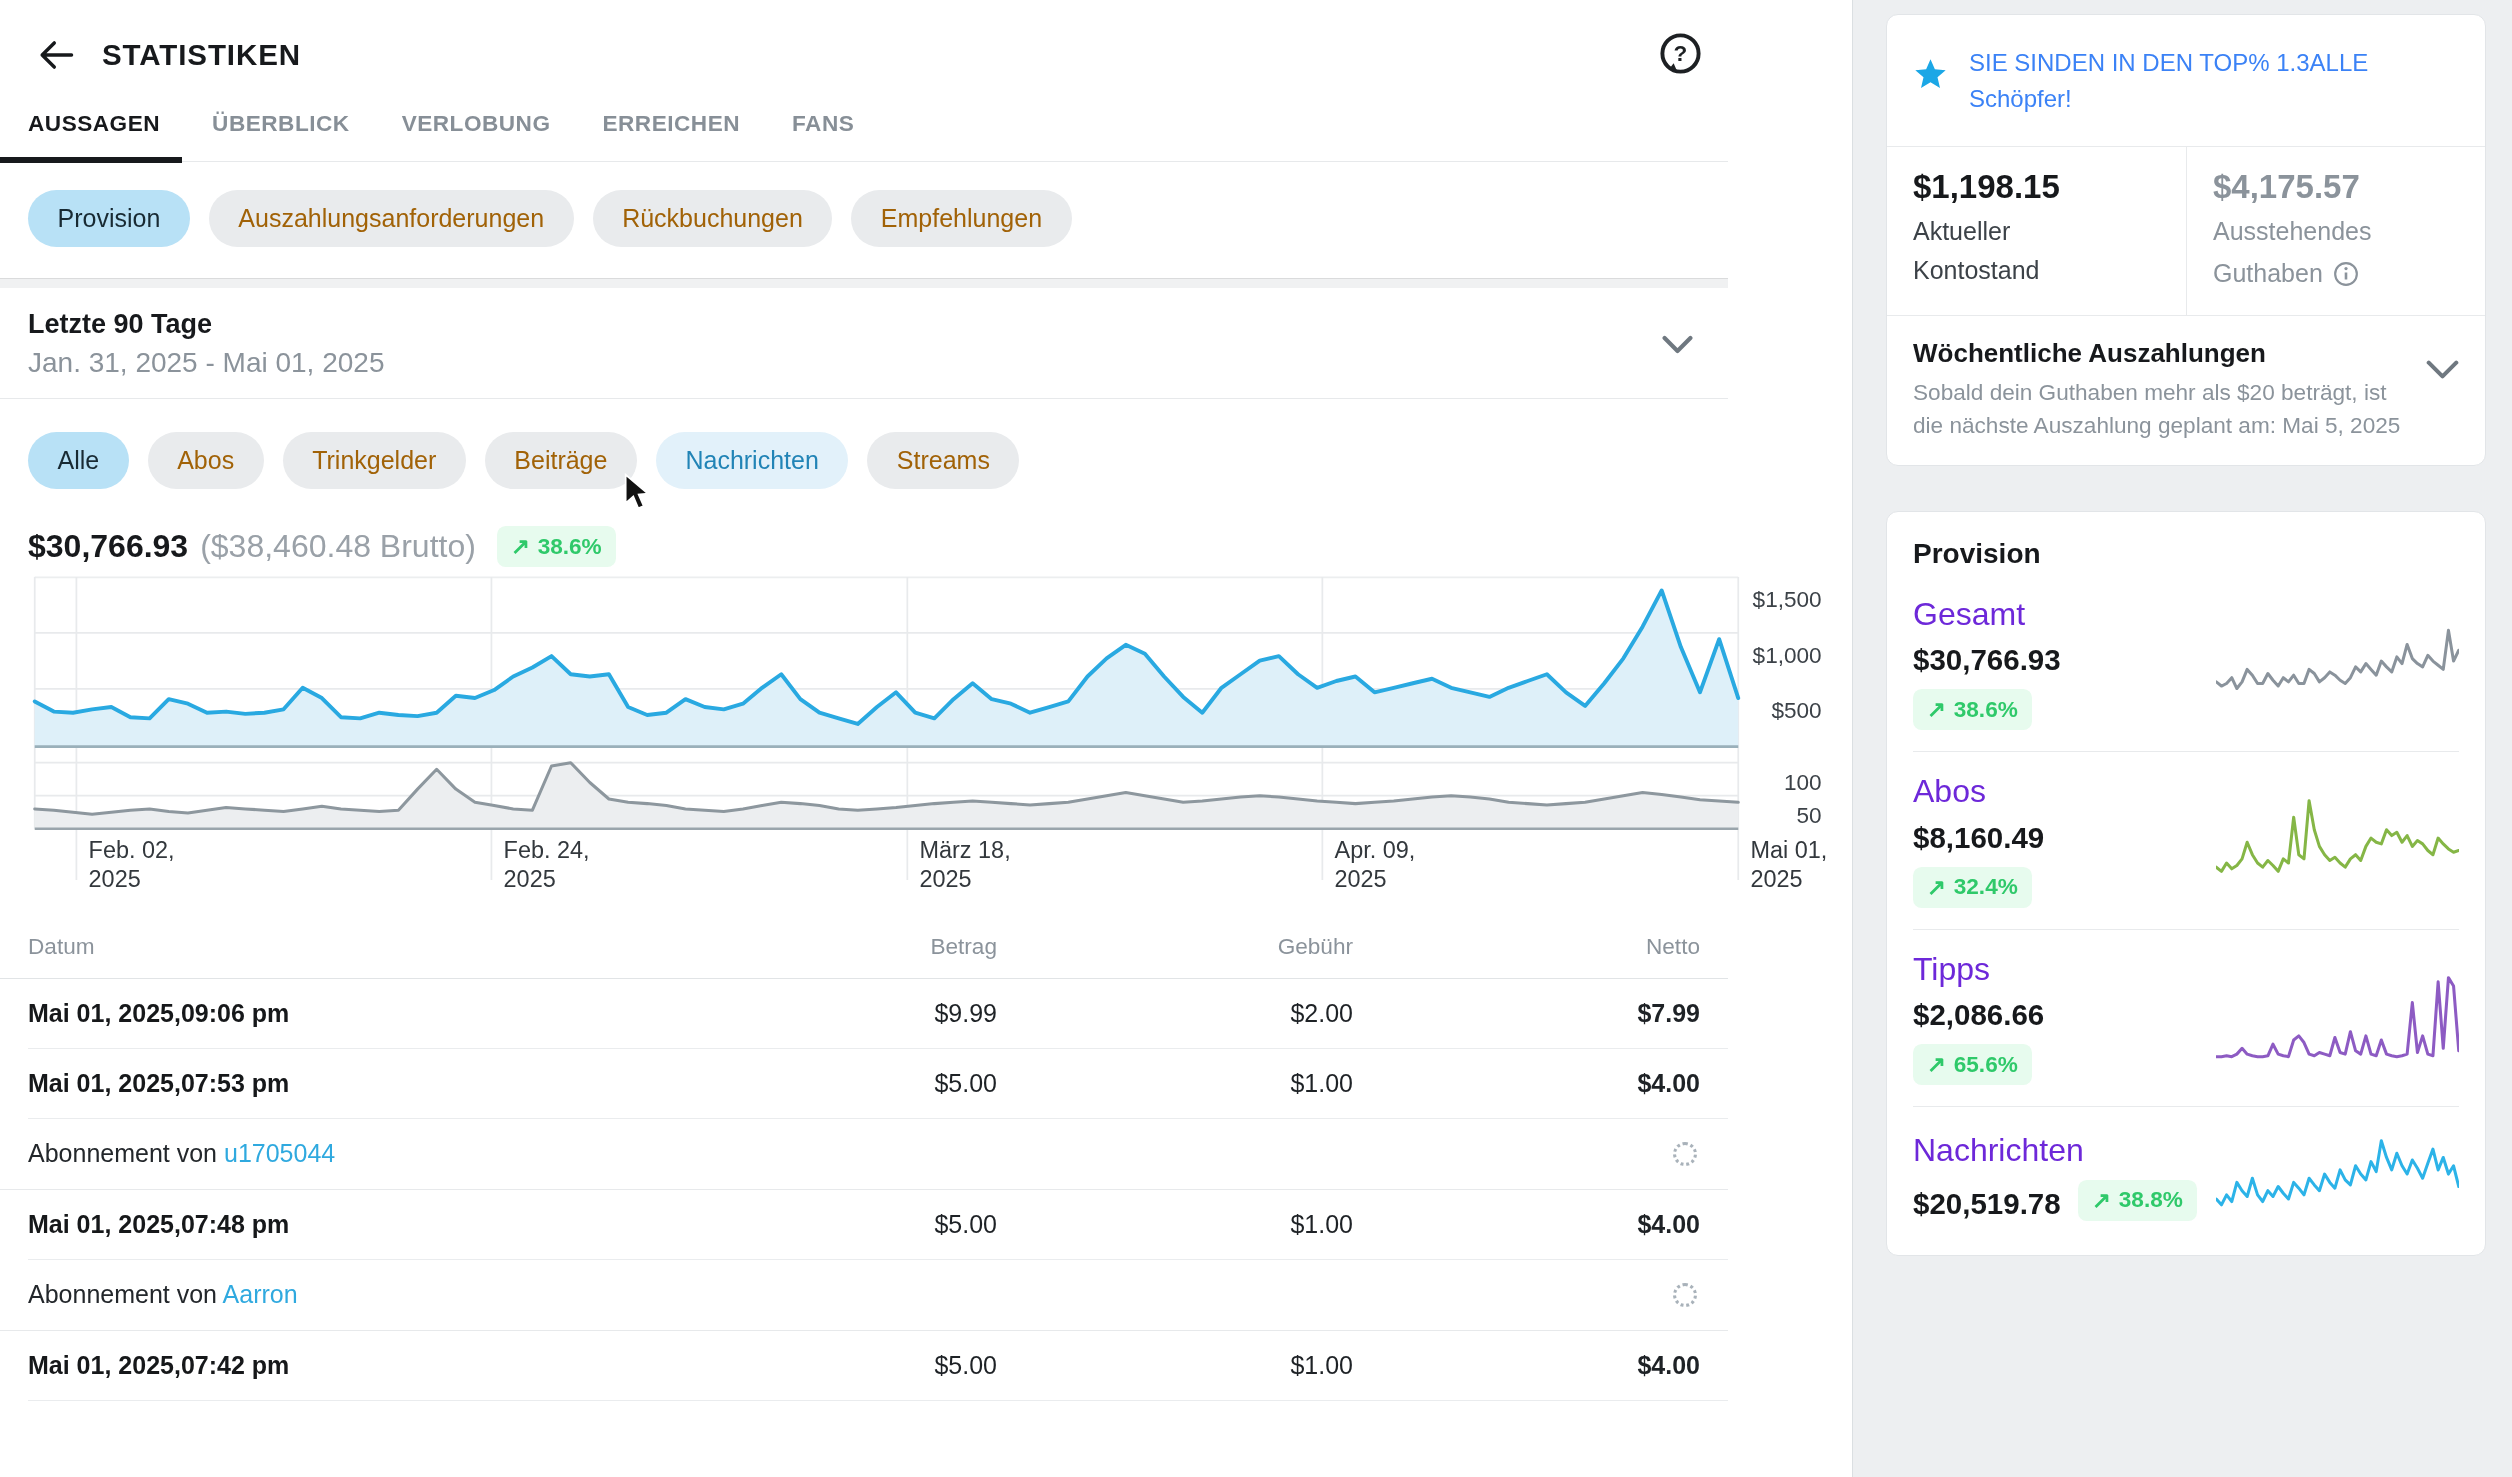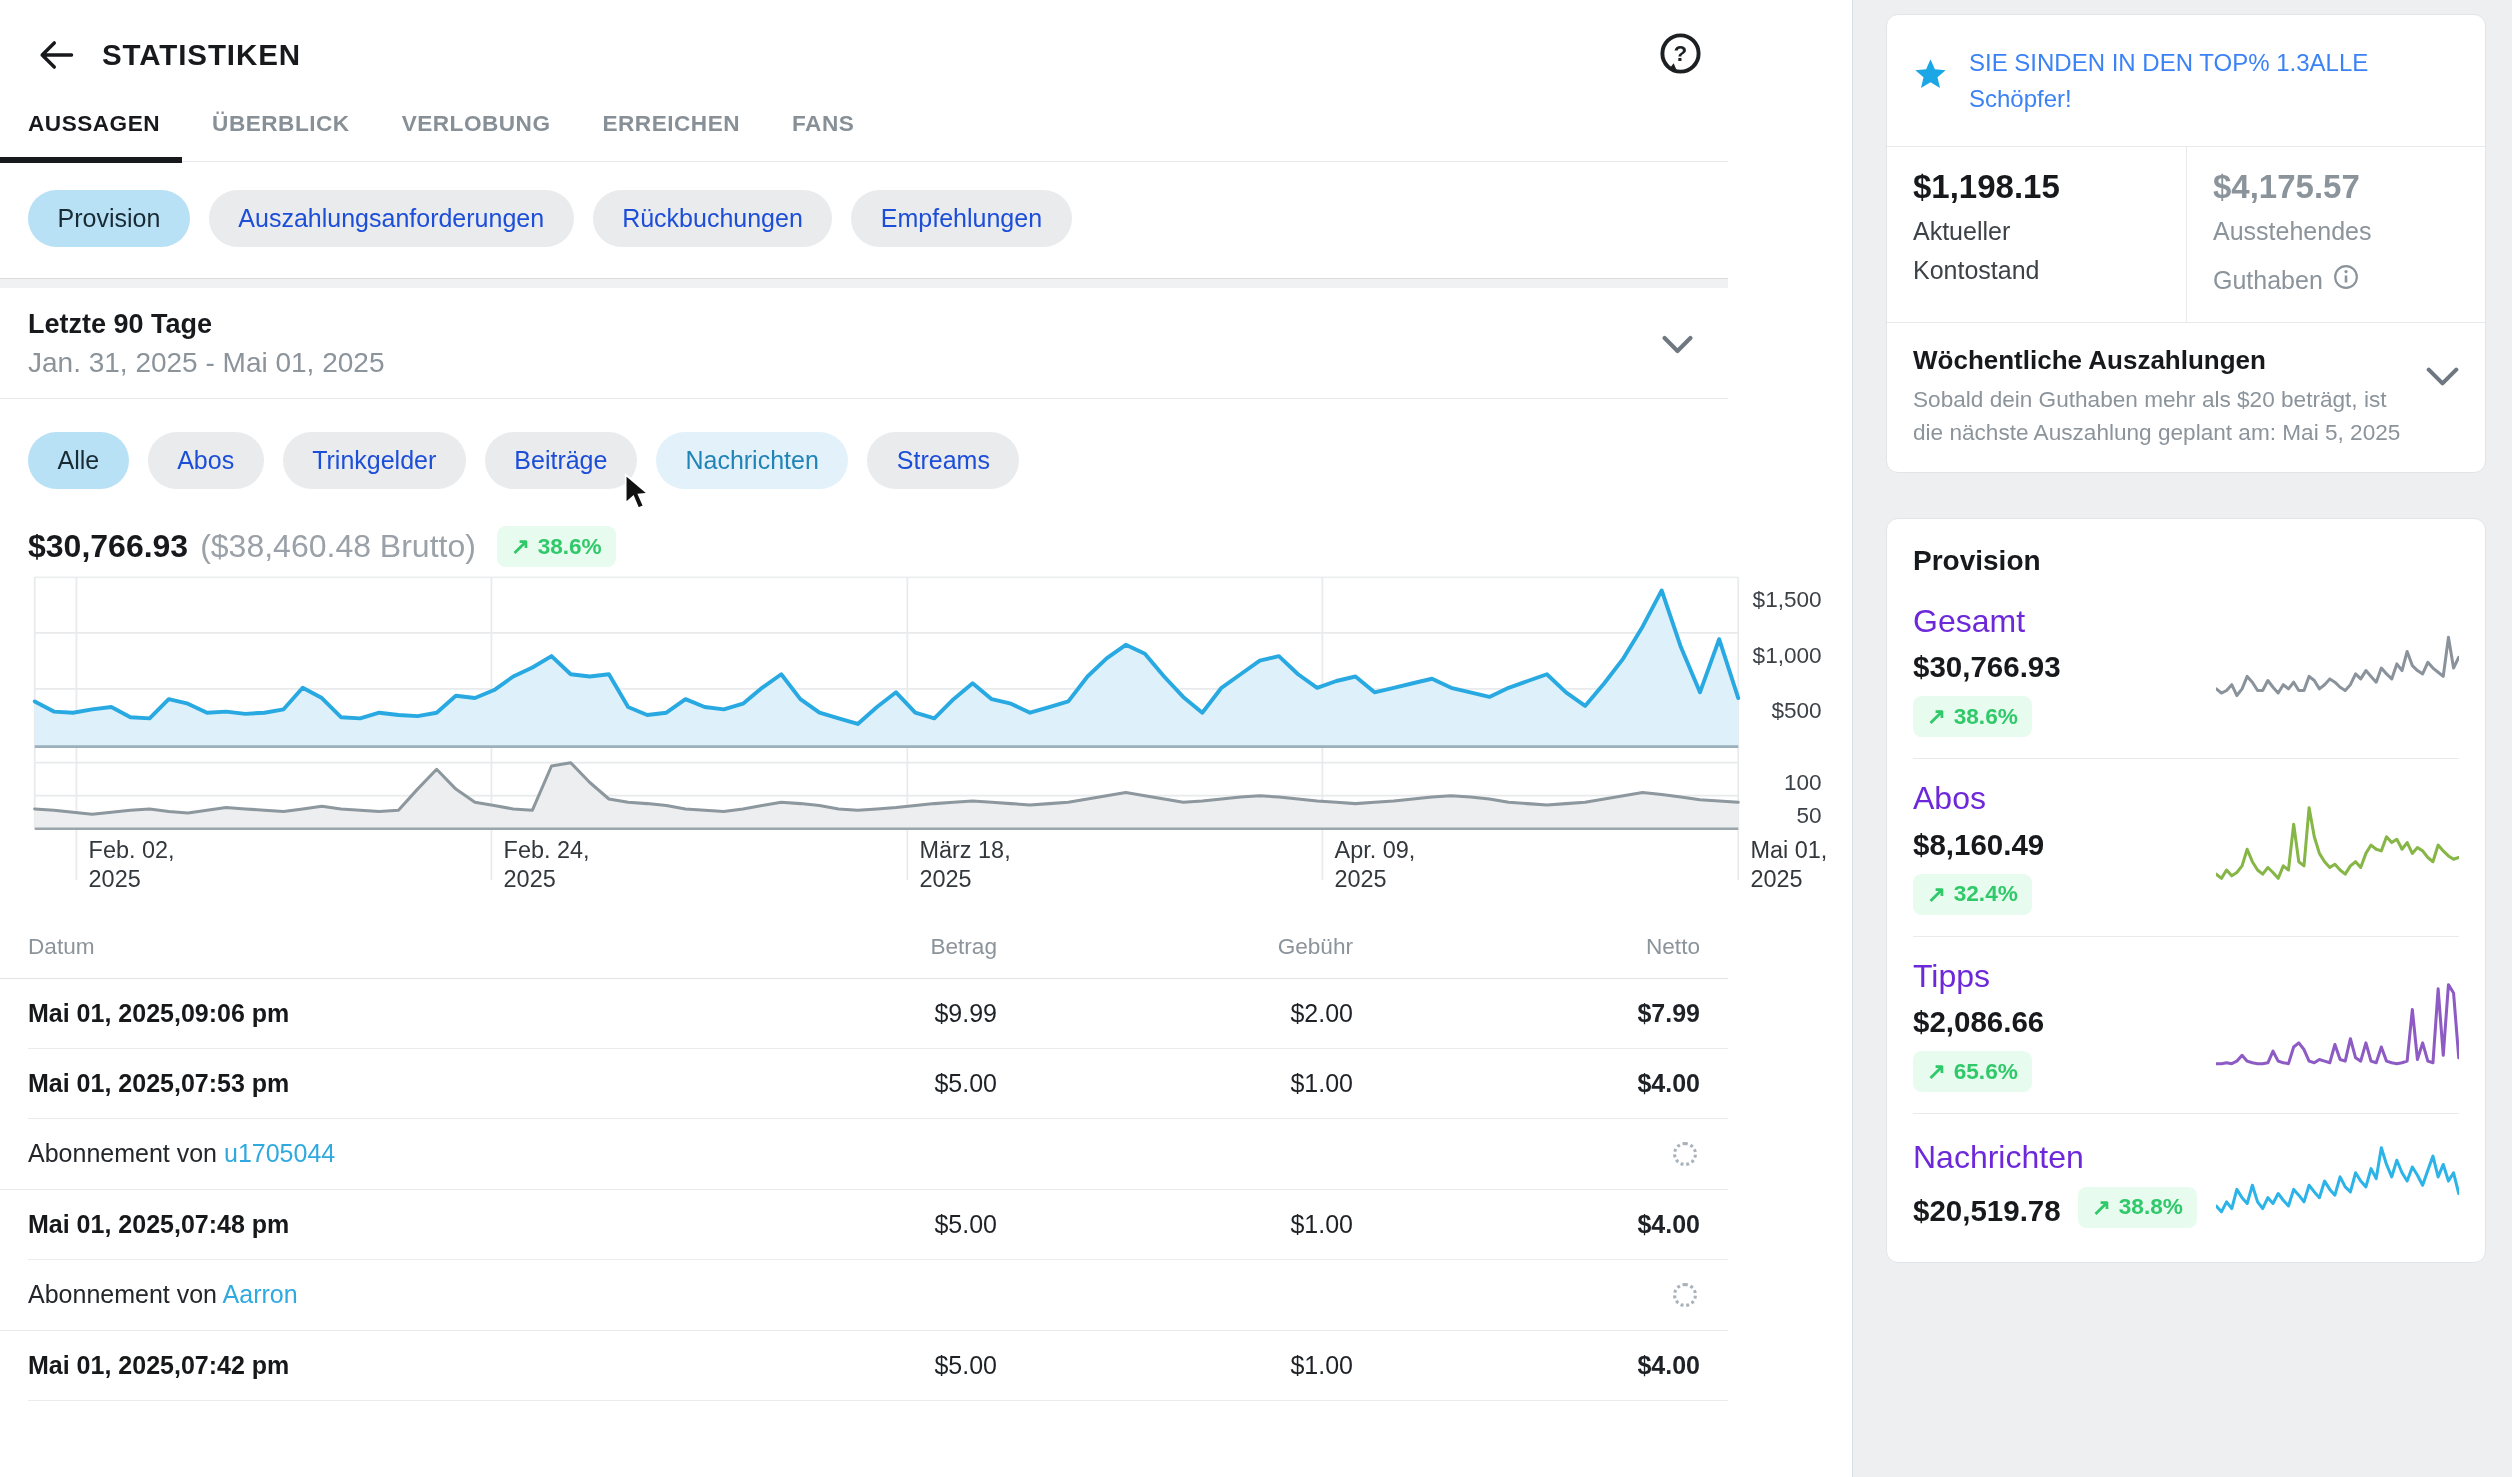--- a/index.html
+++ b/index.html
@@ -17,21 +17,21 @@
 
   
   .tabs { position:relative; display:flex; margin-top:31px; padding:0 28px; border-bottom:1.7px solid #e7e9eb; }
   .tab { font-size:22.6px; font-weight:600; letter-spacing:0.5px; color:#878f97; padding-bottom:24px; margin-right:52px; cursor:pointer; }
   .tab.active { color:#17191c; }
   .active-underline { position:absolute; left:0; bottom:-1.7px; width:182px; height:6px; background:#17191c; }
 
   
   .pills { display:flex; gap:19px; padding:28px 28px 31px; }
   .pill { height:57px; display:inline-flex; align-items:center; padding:0 29.5px; border-radius:29px;
-          background:#e9ebed; font-size:25px; color:#1d4ed8; cursor:pointer; white-space:nowrap; }
+          background:#e9ebed; font-size:25px; color:#a16207; cursor:pointer; white-space:nowrap; }
   .pill.active { background:#b8e1f6; color:#182a33; }
   .pill.hover { background:#e2f1fa; color:#2184b6; }
 
   .band { height:10.4px; background:#f0f1f2; border-top:1.7px solid #dadbdc; }
 
   
   .range-row { display:flex; align-items:center; padding:21px 35px 19px 28px; border-bottom:0.9px solid #e7e9eb; }
   .range-title { font-size:27px; font-weight:700; }
   .range-sub { font-size:28px; color:#8b939b; margin-top:7px; }
 
@@ -280,21 +280,21 @@
     <div class="balance">
       <div class="bal-cell">
         <div class="bal-amt">$1,198.15</div>
         <div class="bal-lbl">Aktueller</div>
         <div class="bal-lbl" style="margin-top:2px;">Kontostand</div>
       </div>
       <div class="bal-cell pending">
         <div class="bal-amt">$4,175.57</div>
         <div class="bal-lbl">Ausstehendes</div>
         <div class="glabel-row">
-          <div class="bal-lbl" style="margin-top:12px;">Guthaben</div>
+          <div class="bal-lbl" style="margin-top:5px;">Guthaben</div>
           <svg width="26" height="26" viewBox="0 0 24 24" style="margin-top:5.2px;">
             <circle cx="12" cy="12" r="10" fill="none" stroke="#8b939b" stroke-width="2"></circle>
             <line x1="12" y1="10.5" x2="12" y2="17" stroke="#8b939b" stroke-width="2.4"></line>
             <circle cx="12" cy="7" r="1.5" fill="#8b939b"></circle>
           </svg>
         </div>
       </div>
     </div>
 
     <div class="payouts">

